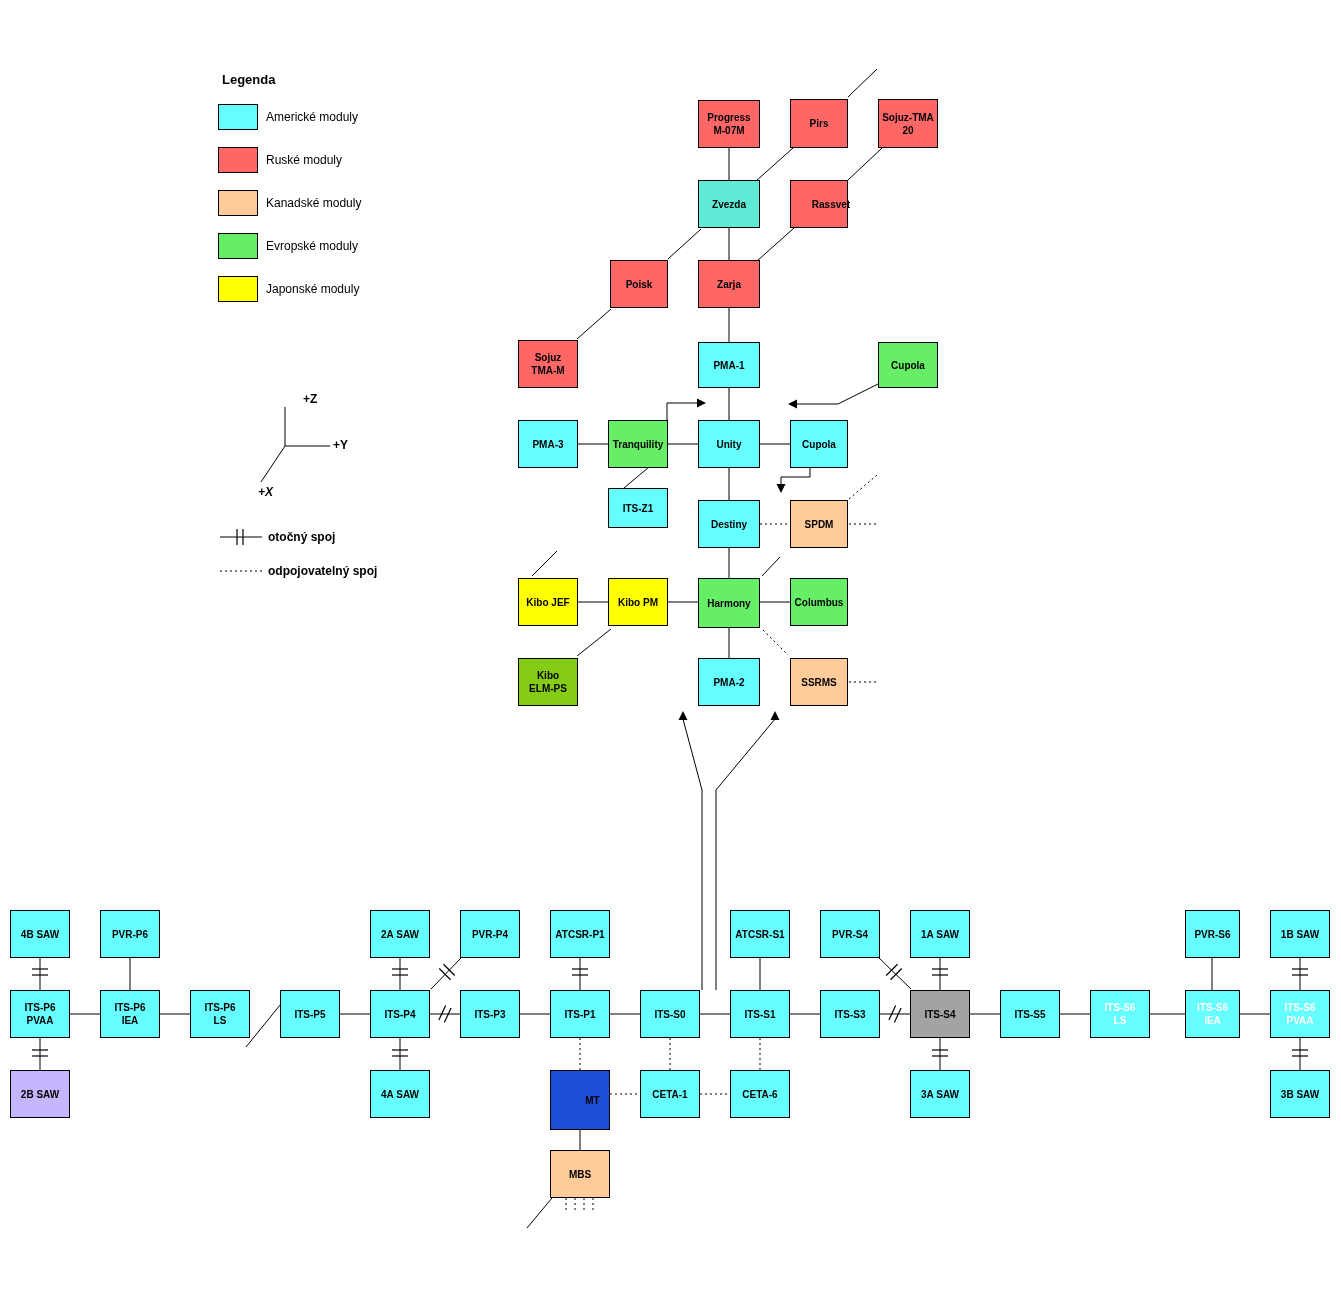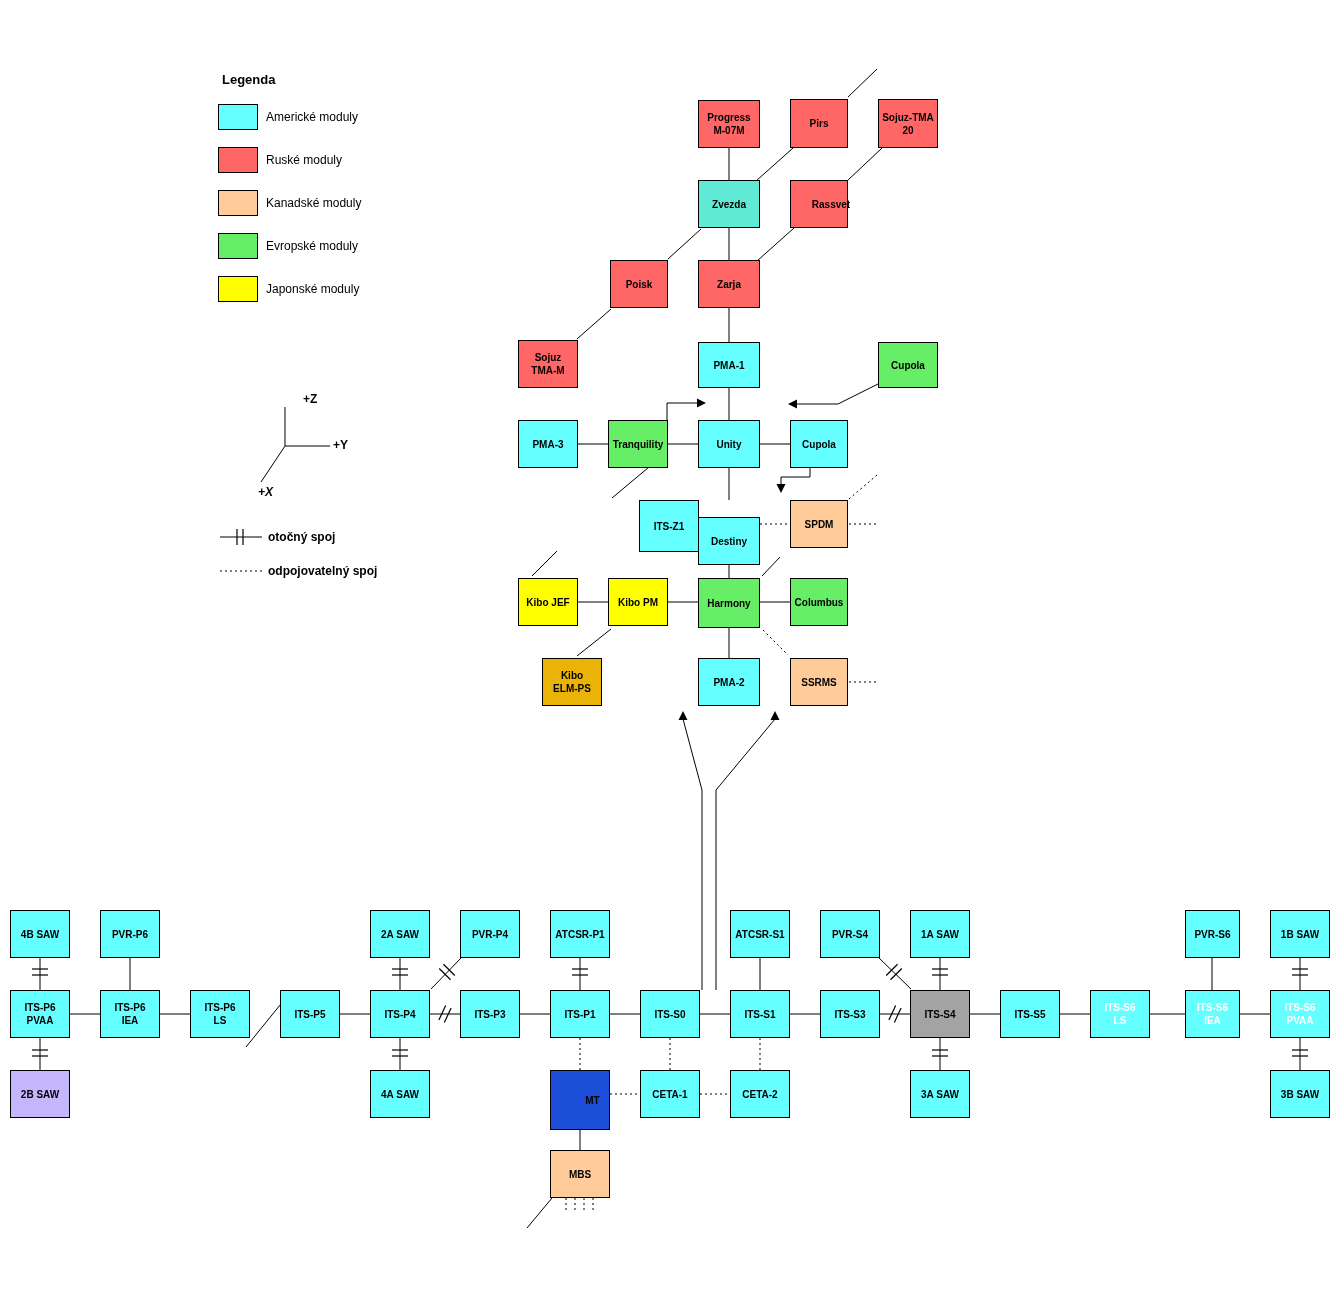--- a/index.html
+++ b/index.html
@@ -195,28 +195,28 @@
       <div class="node" style="left: 610px; top: 260px; width: 58px; height: 48px; background: rgb(255, 102, 102);">Poisk</div>
       <div class="node" style="left: 698px; top: 260px; width: 62px; height: 48px; background: rgb(255, 102, 102);">Zarja</div>
       <div class="node" style="left: 518px; top: 340px; width: 60px; height: 48px; background: rgb(255, 102, 102);">Sojuz
 TMA-M</div>
       <div class="node" style="left: 698px; top: 342px; width: 62px; height: 46px; background: rgb(102, 255, 255);">PMA-1</div>
       <div class="node" style="left: 878px; top: 342px; width: 60px; height: 46px; background: rgb(102, 238, 102);">Cupola</div>
       <div class="node" style="left: 518px; top: 420px; width: 60px; height: 48px; background: rgb(102, 255, 255);">PMA-3</div>
       <div class="node" style="left: 608px; top: 420px; width: 60px; height: 48px; background: rgb(102, 238, 102);">Tranquility</div>
       <div class="node" style="left: 698px; top: 420px; width: 62px; height: 48px; background: rgb(102, 255, 255);">Unity</div>
       <div class="node" style="left: 790px; top: 420px; width: 58px; height: 48px; background: rgb(102, 255, 255);">Cupola</div>
-      <div class="node" style="left: 608px; top: 500px; width: 60px; height: 52px; background: rgb(102, 255, 255); margin-left: 31px;">ITS-Z1</div>
-      <div class="node" style="left: 698px; top: 500px; width: 62px; height: 48px; background: rgb(102, 255, 255); margin-top: 17px;">Destiny</div>
+      <div class="node" style="left: 608px; top: 488px; width: 60px; height: 40px; background: rgb(102, 255, 255);">ITS-Z1</div>
+      <div class="node" style="left: 698px; top: 500px; width: 62px; height: 48px; background: rgb(102, 255, 255);">Destiny</div>
       <div class="node" style="left: 790px; top: 500px; width: 58px; height: 48px; background: rgb(255, 204, 153);">SPDM</div>
       <div class="node" style="left: 518px; top: 578px; width: 60px; height: 48px; background: rgb(255, 255, 0);">Kibo JEF</div>
       <div class="node" style="left: 608px; top: 578px; width: 60px; height: 48px; background: rgb(255, 255, 0);">Kibo PM</div>
       <div class="node" style="left: 698px; top: 578px; width: 62px; height: 50px; background: rgb(102, 238, 102);">Harmony</div>
       <div class="node" style="left: 790px; top: 578px; width: 58px; height: 48px; background: rgb(102, 238, 102);">Columbus</div>
-      <div class="node" style="left: 518px; top: 658px; width: 60px; height: 48px; background: #eab308; margin-left: 24px;">Kibo
+      <div class="node" style="left: 518px; top: 658px; width: 60px; height: 48px; background: #84cc16;">Kibo
 ELM-PS</div>
       <div class="node" style="left: 698px; top: 658px; width: 62px; height: 48px; background: rgb(102, 255, 255);">PMA-2</div>
       <div class="node" style="left: 790px; top: 658px; width: 58px; height: 48px; background: rgb(255, 204, 153);">SSRMS</div>
       <div class="node" style="left: 10px; top: 910px; width: 60px; height: 48px; background: rgb(102, 255, 255);">4B SAW</div>
       <div class="node" style="left: 100px; top: 910px; width: 60px; height: 48px; background: rgb(102, 255, 255);">PVR-P6</div>
       <div class="node" style="left: 370px; top: 910px; width: 60px; height: 48px; background: rgb(102, 255, 255);">2A SAW</div>
       <div class="node" style="left: 460px; top: 910px; width: 60px; height: 48px; background: rgb(102, 255, 255);">PVR-P4</div>
       <div class="node" style="left: 550px; top: 910px; width: 60px; height: 48px; background: rgb(102, 255, 255);">ATCSR-P1</div>
       <div class="node" style="left: 730px; top: 910px; width: 60px; height: 48px; background: rgb(102, 255, 255);">ATCSR-S1</div>
       <div class="node" style="left: 820px; top: 910px; width: 60px; height: 48px; background: rgb(102, 255, 255);">PVR-S4</div>
@@ -241,18 +241,18 @@
       <div class="node" style="left: 1090px; top: 990px; width: 60px; height: 48px; background: rgb(102, 255, 255); color: rgb(255, 255, 255);">ITS-S6
 LS</div>
       <div class="node" style="left: 1185px; top: 990px; width: 55px; height: 48px; background: rgb(102, 255, 255); color: rgb(255, 255, 255);">ITS-S6
 IEA</div>
       <div class="node" style="left: 1270px; top: 990px; width: 60px; height: 48px; background: rgb(102, 255, 255); color: rgb(255, 255, 255);">ITS-S6
 PVAA</div>
       <div class="node" style="left: 10px; top: 1070px; width: 60px; height: 48px; background: #c4b5fd;">2B SAW</div>
       <div class="node" style="left: 370px; top: 1070px; width: 60px; height: 48px; background: rgb(102, 255, 255);">4A SAW</div>
       <div class="node" style="left: 550px; top: 1070px; width: 60px; height: 60px; background: #1d4ed8; padding-left: 25px;">MT</div>
       <div class="node" style="left: 640px; top: 1070px; width: 60px; height: 48px; background: rgb(102, 255, 255);">CETA-1</div>
-      <div class="node" style="left: 730px; top: 1070px; width: 60px; height: 48px; background: rgb(102, 255, 255);">CETA-2</div>
+      <div class="node" style="left: 730px; top: 1070px; width: 60px; height: 48px; background: rgb(102, 255, 255);">CETA-6</div>
       <div class="node" style="left: 910px; top: 1070px; width: 60px; height: 48px; background: rgb(102, 255, 255);">3A SAW</div>
       <div class="node" style="left: 1270px; top: 1070px; width: 60px; height: 48px; background: rgb(102, 255, 255);">3B SAW</div>
       <div class="node" style="left: 550px; top: 1150px; width: 60px; height: 48px; background: rgb(255, 204, 153);">MBS</div>
     </div>
 </div>
 
 </body></html>

